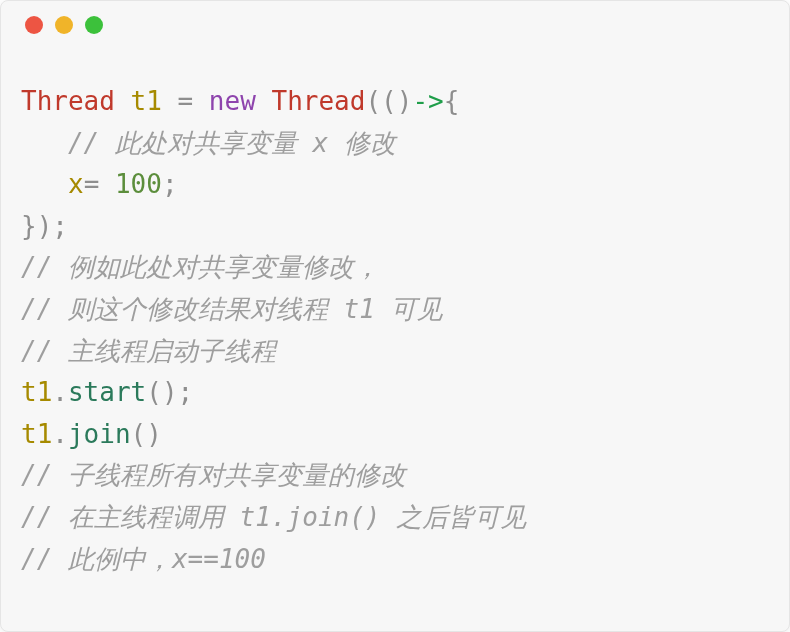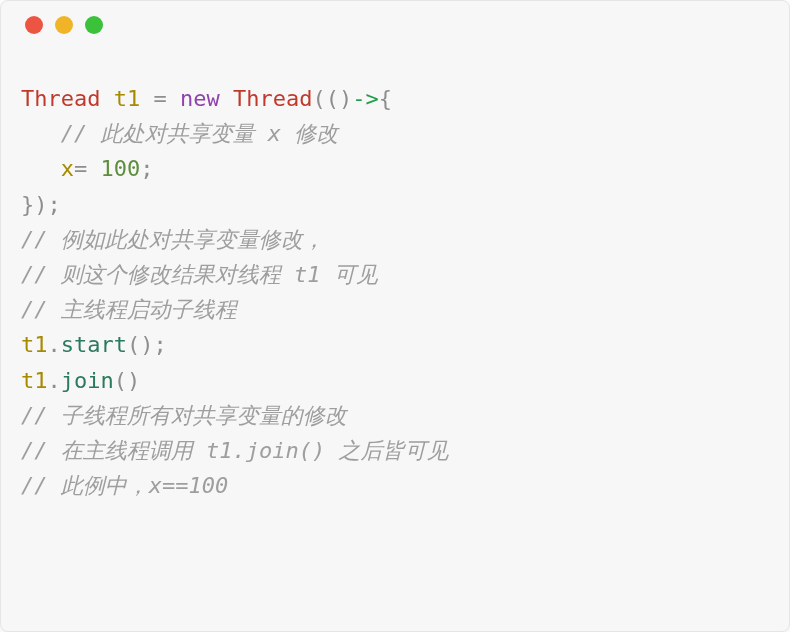--- a/index.html
+++ b/index.html
@@ -33,21 +33,21 @@
     .dot {
       width: 18px;
       height: 18px;
       border-radius: 50%;
     }
     .dot.red { background: #ed5543; }
     .dot.yellow { background: #f0b429; }
     .dot.green { background: #3cc13b; }
     .code-area {
       padding: 32px 20px 20px 20px;
-      font-size: 22px;
+      font-size: 26px;
       line-height: 1.6;
       white-space: pre;
       font-family: 'Menlo', 'Monaco', 'Consolas', monospace;
     }
     .tok-type { color: #c0392b; }
     .tok-var { color: #a68a00; }
     .tok-keyword { color: #8e44ad; }
     .tok-punct { color: #8e8e8e; }
     .tok-arrow { color: #1f9e4a; }
     .tok-comment { color: #9e9e9e; font-style: italic; }

